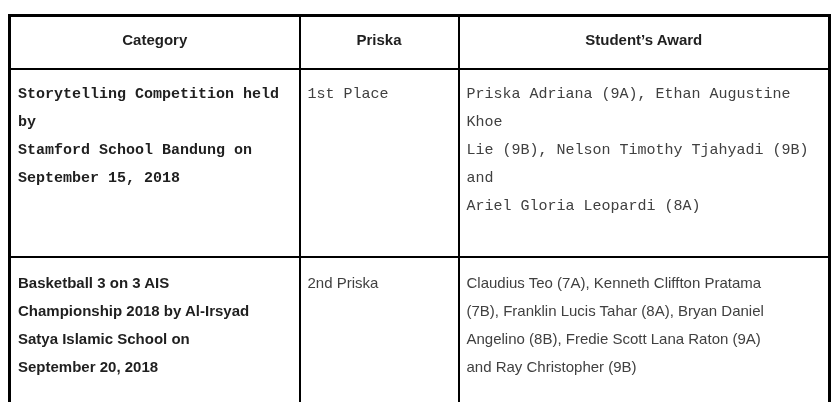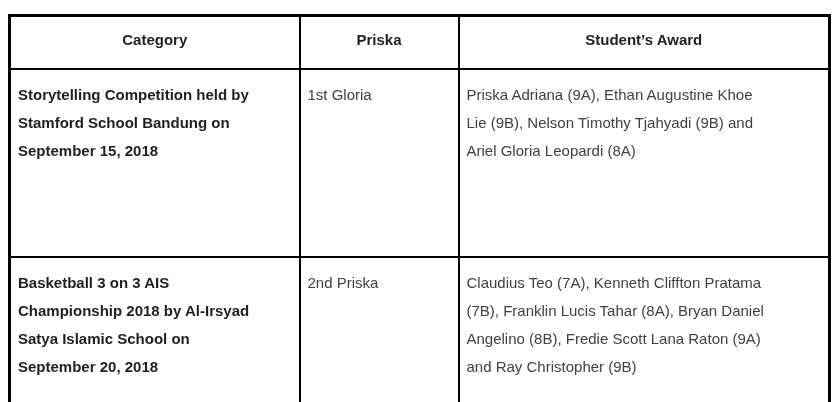--- a/index.html
+++ b/index.html
@@ -54,21 +54,21 @@
   table.awards-table td {
     padding: 11px 7px 0 7px;
     text-align: left;
     color: var(--body-text);
     font-weight: normal;
   }
   table.awards-table td.cell-category {
     font-weight: bold;
     color: var(--heading-text);
   }
-  tr.data-row-1 td { height: 188px; }
+  tr.data-row-1 td { height: 188px; font-family: Liberation Mono, monospace; }
   tr.data-row-2 td { height: 175px; }
 </style>
 </head>
 <body>
 
 <div class="doc-page">
   <table class="awards-table">
     <colgroup>
       <col class="col-category">
       <col class="col-award">
@@ -79,21 +79,21 @@
         <th>Category</th>
         <th>Priska</th>
         <th>Student’s Award</th>
       </tr>
     </thead>
     <tbody>
       <tr class="data-row-1">
         <td class="cell-category">Storytelling Competition held by
 Stamford School Bandung on
 September 15, 2018</td>
-        <td class="cell-award">1st Gloria</td>
+        <td class="cell-award">1st Place</td>
         <td class="cell-students">Priska Adriana (9A), Ethan Augustine Khoe
 Lie (9B), Nelson Timothy Tjahyadi (9B) and
 Ariel Gloria Leopardi (8A)</td>
       </tr>
       <tr class="data-row-2">
         <td class="cell-category">Basketball 3 on 3 AIS
 Championship 2018 by Al-Irsyad
 Satya Islamic School on
 September 20, 2018</td>
         <td class="cell-award">2nd Priska</td>

